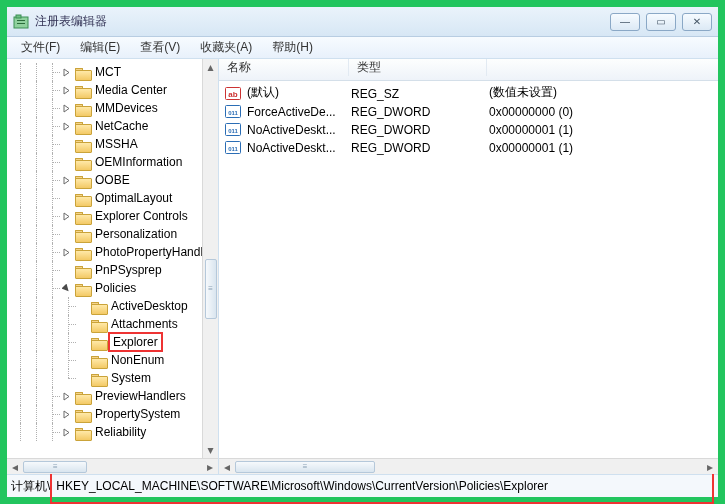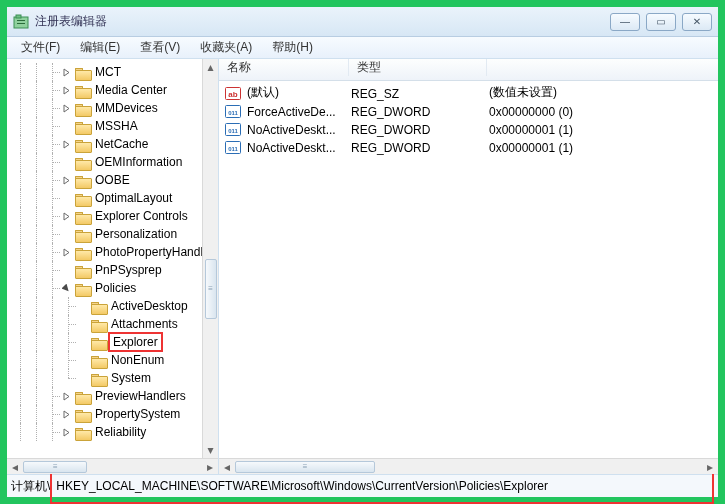--- a/index.html
+++ b/index.html
@@ -247,42 +247,42 @@
             <span class="indent">
               <span class="v"></span>
             </span>
             <span class="indent">
               <span class="v"></span>
             </span>
             <span class="indent">
               <span class="v"></span>
               <span class="h"></span>
             </span>
+            <span class="twist">
+              <svg viewBox="0 0 9 9">
+                <path d="M2 1 L7 4.5 L2 8 Z" fill="none" stroke="#6a6a6a"></path>
+              </svg>
+            </span>
+            <span class="folder"></span>
+            <span class="tlabel">NetCache</span>
+          </div>
+          <div class="tnode">
+            <span class="indent">
+              <span class="v"></span>
+            </span>
+            <span class="indent">
+              <span class="v"></span>
+            </span>
+            <span class="indent">
+              <span class="v"></span>
+              <span class="h"></span>
+            </span>
             <span class="twist"></span>
             <span class="folder"></span>
             <span class="tlabel">MSSHA</span>
-          </div>
-          <div class="tnode">
-            <span class="indent">
-              <span class="v"></span>
-            </span>
-            <span class="indent">
-              <span class="v"></span>
-            </span>
-            <span class="indent">
-              <span class="v"></span>
-              <span class="h"></span>
-            </span>
-            <span class="twist">
-              <svg viewBox="0 0 9 9">
-                <path d="M2 1 L7 4.5 L2 8 Z" fill="none" stroke="#6a6a6a"></path>
-              </svg>
-            </span>
-            <span class="folder"></span>
-            <span class="tlabel">NetCache</span>
           </div>
           <div class="tnode">
             <span class="indent">
               <span class="v"></span>
             </span>
             <span class="indent">
               <span class="v"></span>
             </span>
             <span class="indent">
               <span class="v"></span>

